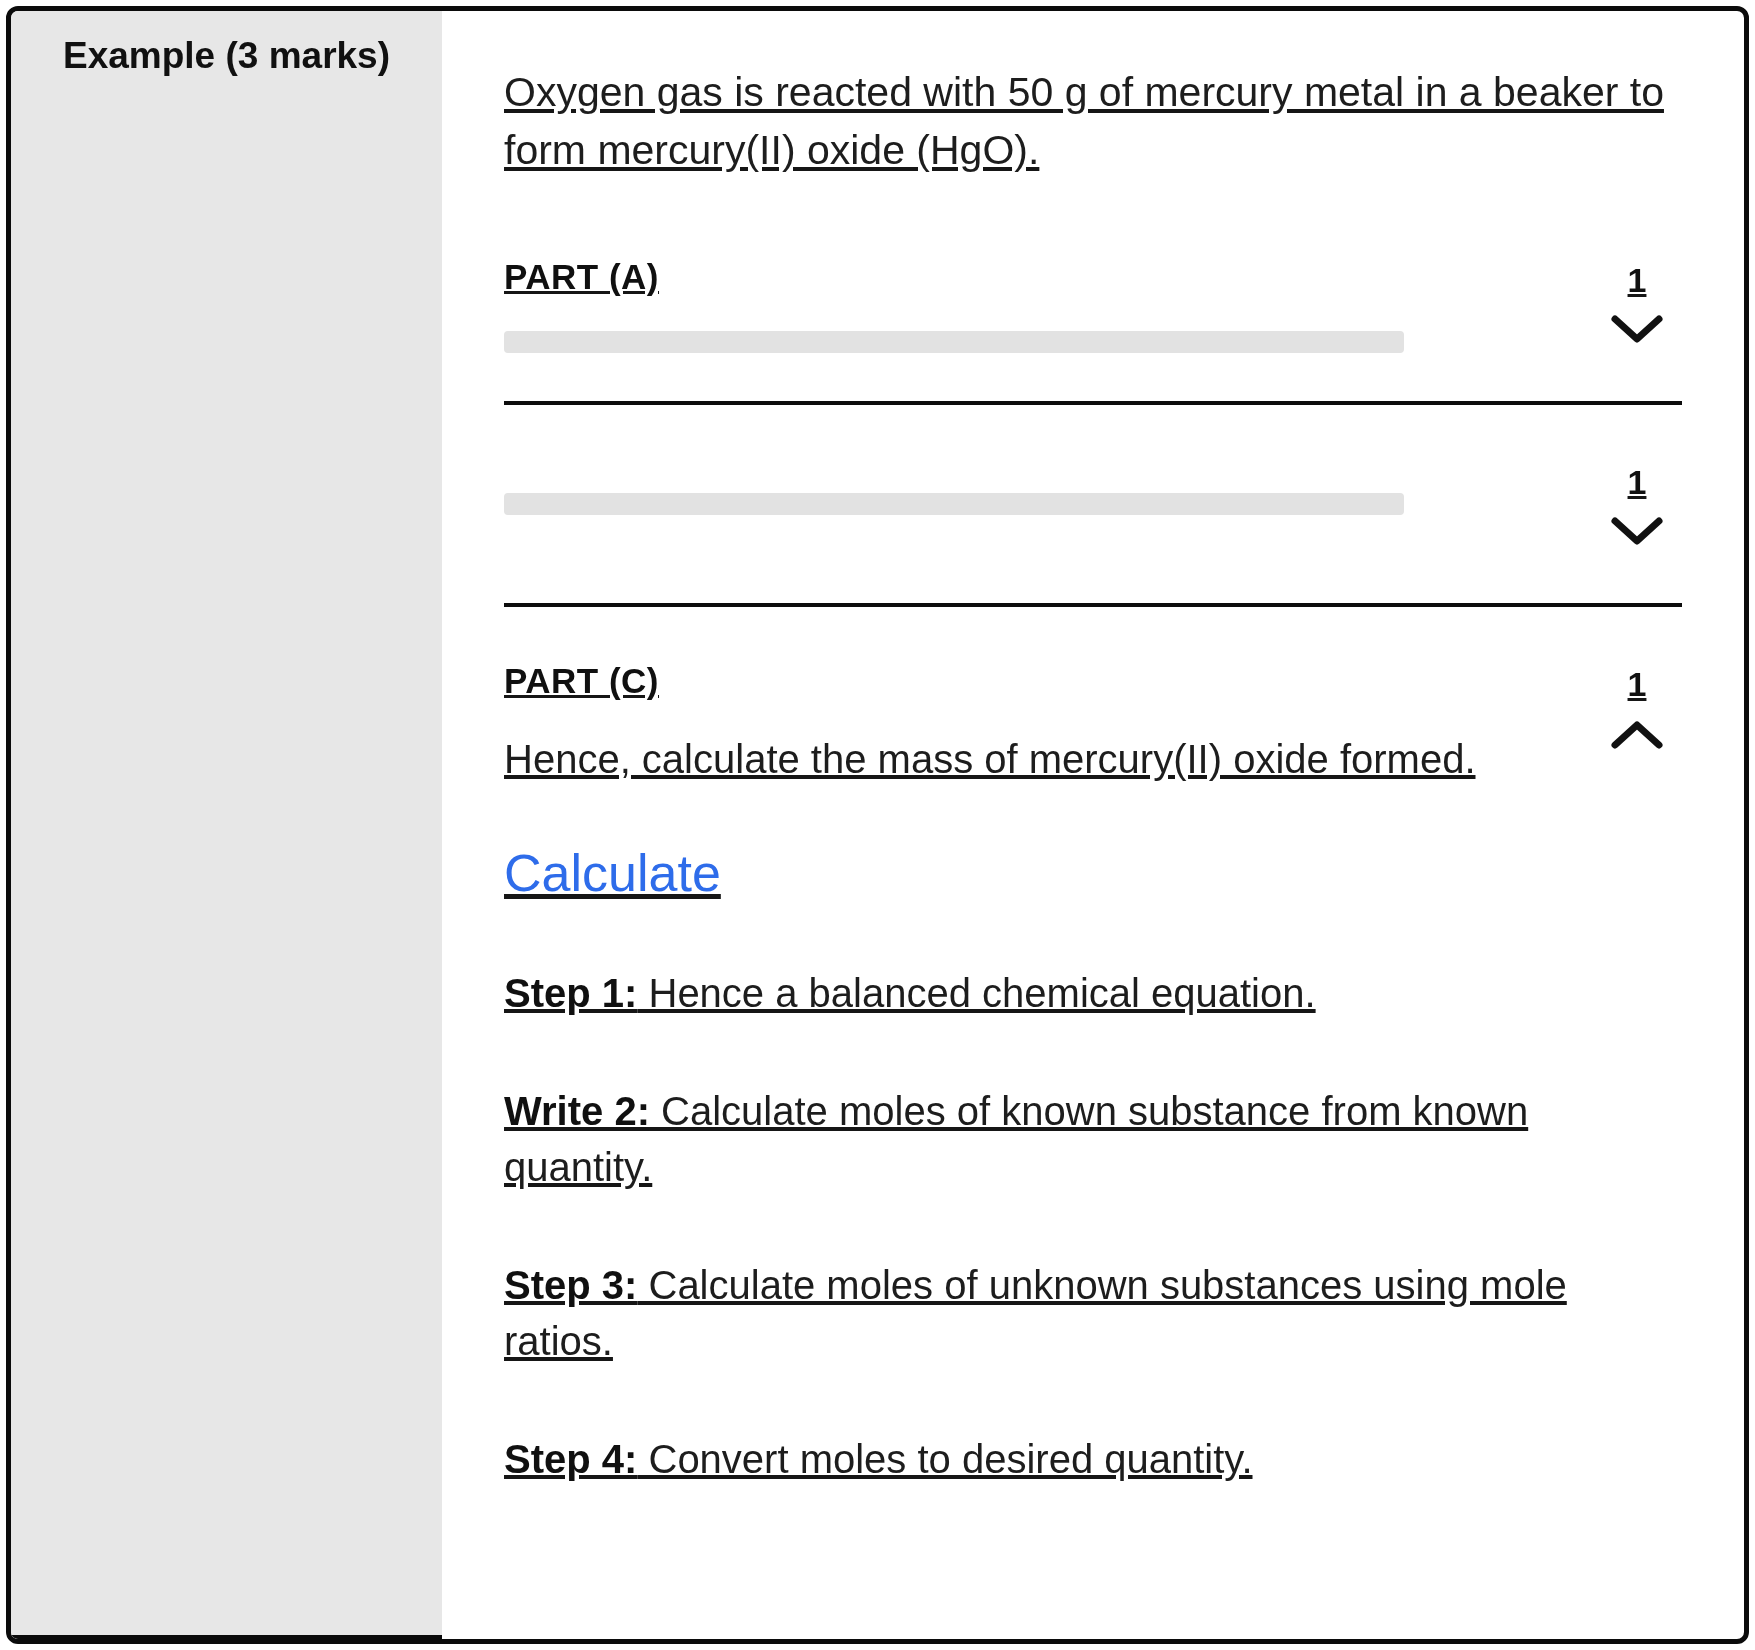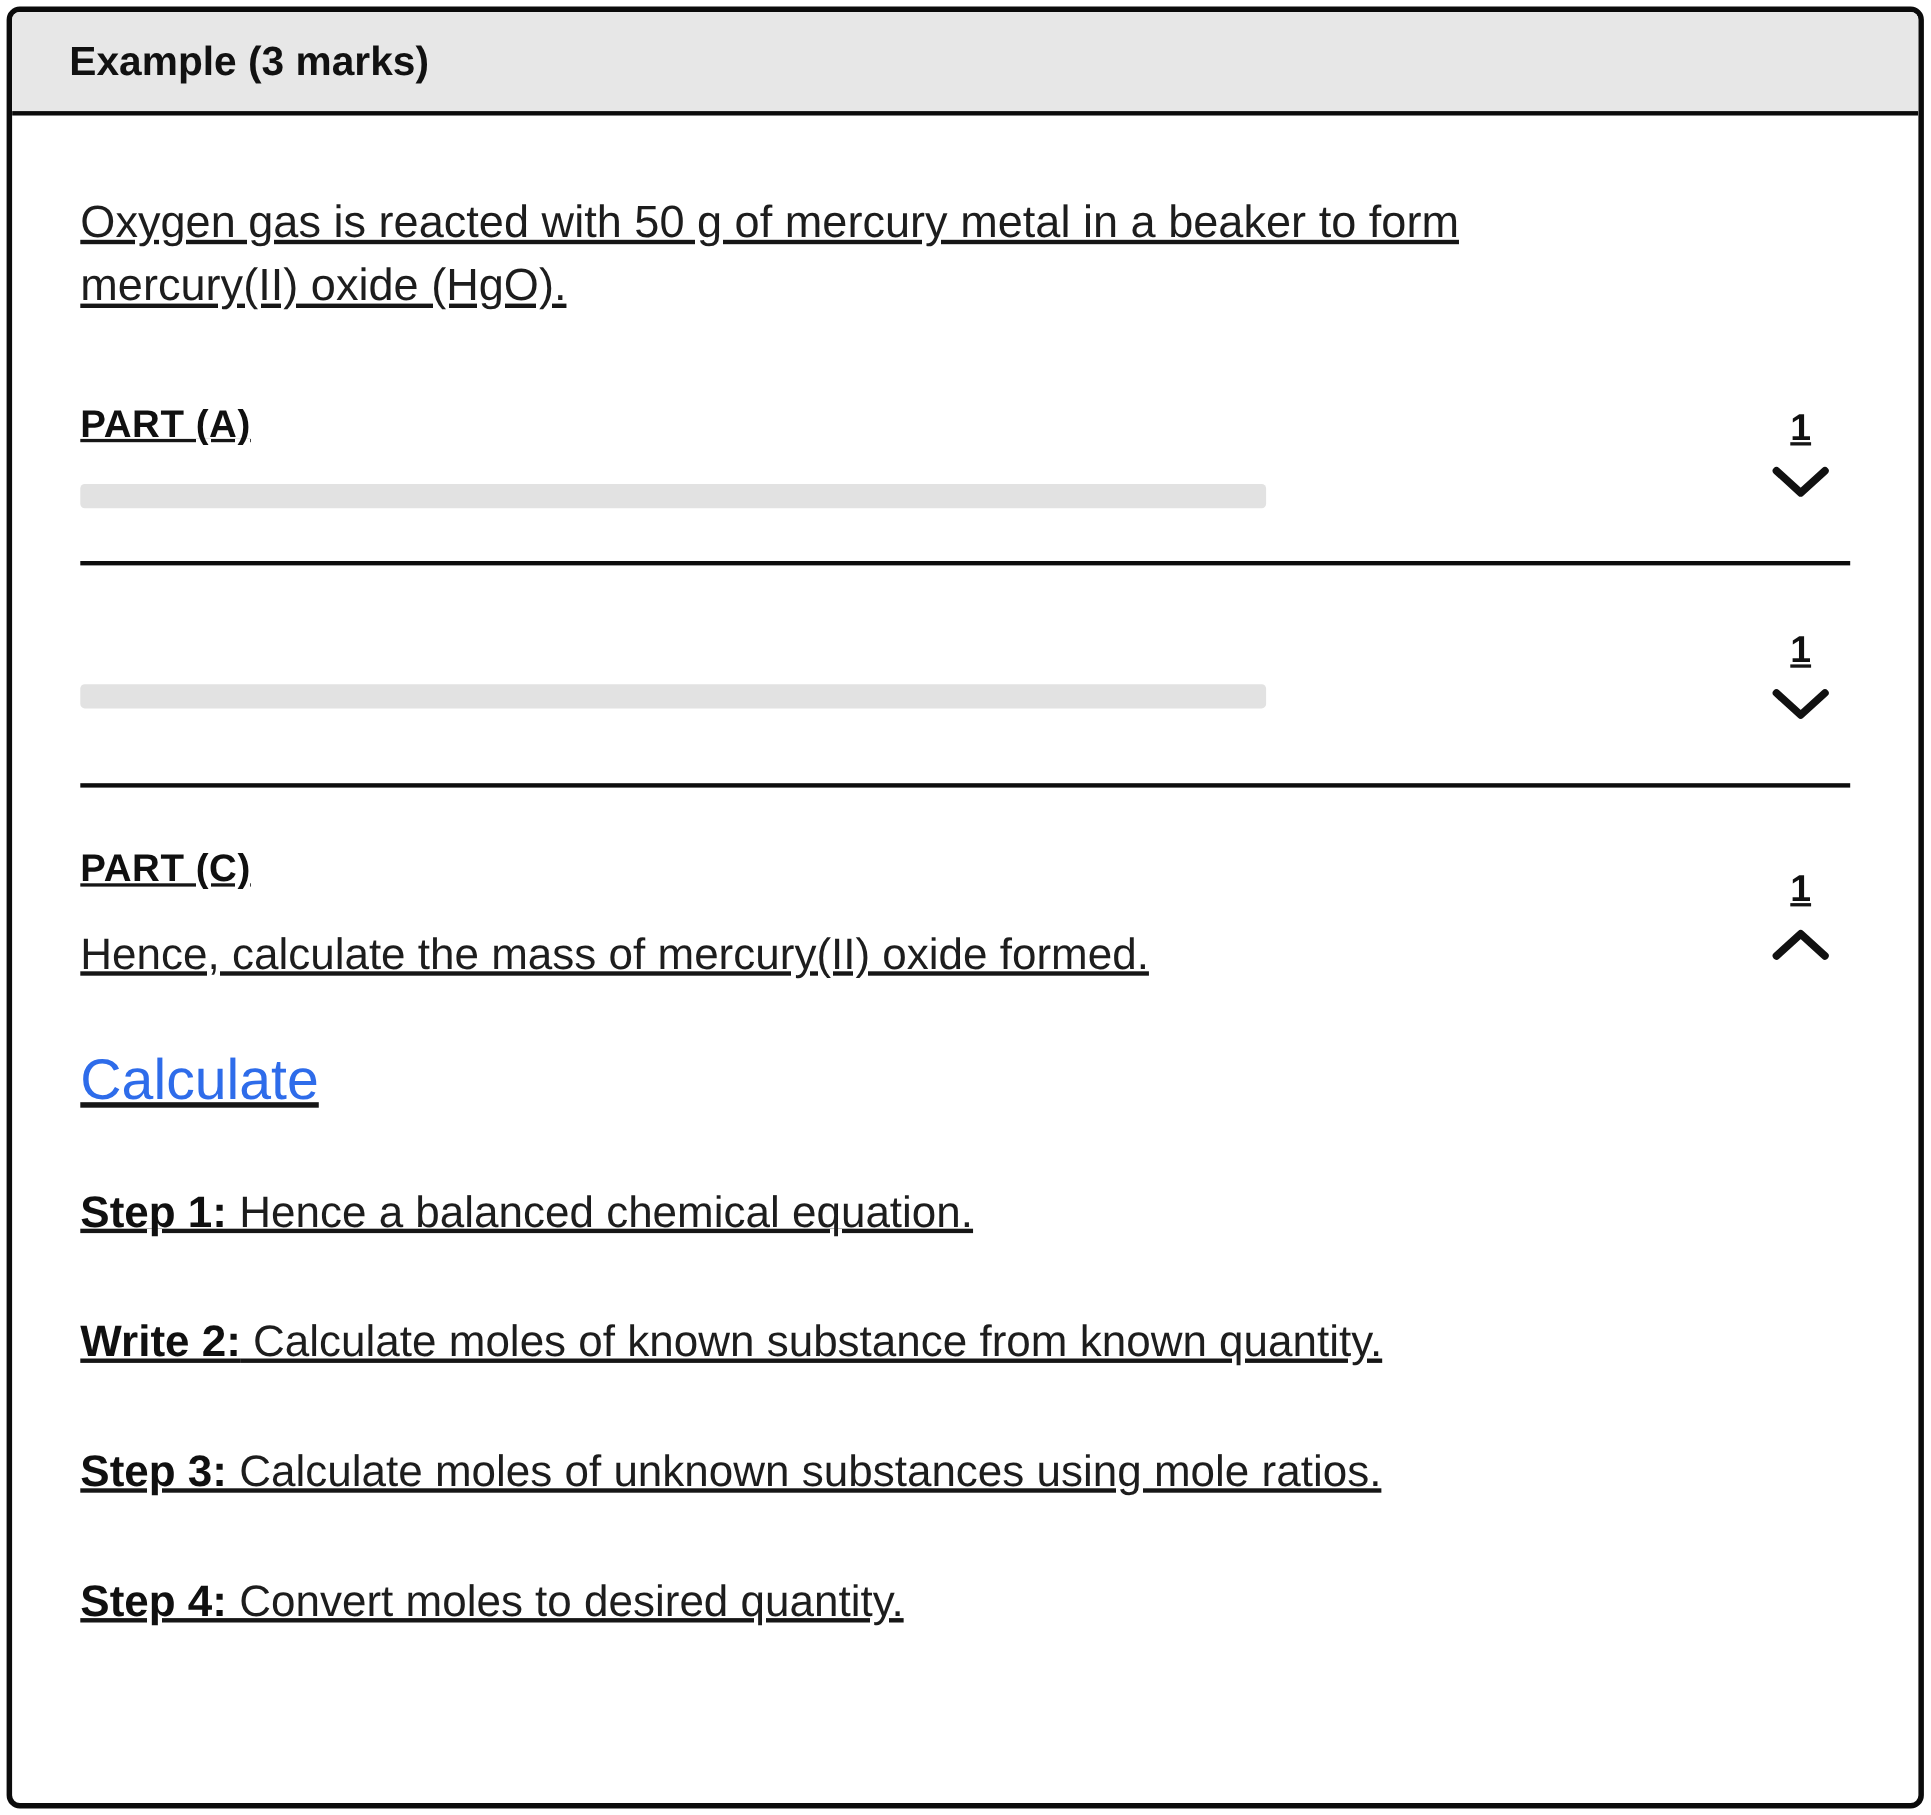--- a/index.html
+++ b/index.html
@@ -11,22 +11,20 @@
   }
   .card {
     width: 1743px;
     height: 1638px;
     margin: 6px;
     border: 5px solid #0b0b0b;
     border-radius: 12px;
     background: #ffffff;
     overflow: hidden;
     display: flex;
-    flex-direction: column;
-    gap: 15px;
   }
   .card-header {
     background: #e7e7e7;
     border-bottom: 4px solid #0b0b0b;
     padding: 24px 52px;
     font-size: 37px;
     font-weight: 700;
     color: #111111;
     flex: 0 0 auto;
   }
@@ -38,21 +36,21 @@
   .question {
     font-size: 41px;
     line-height: 1.42;
     color: #1d1d1d;
     max-width: 1420px;
     margin-bottom: 78px;
   }
   .part-grid {
     display: flex;
     justify-content: space-between;
-    align-items: center;
+    align-items: flex-start;
   }
   .part-main { flex: 1 1 auto; }
   .part-side {
     flex: 0 0 auto;
     width: 90px;
     display: flex;
     flex-direction: column;
     align-items: center;
     padding-top: 4px;
   }

